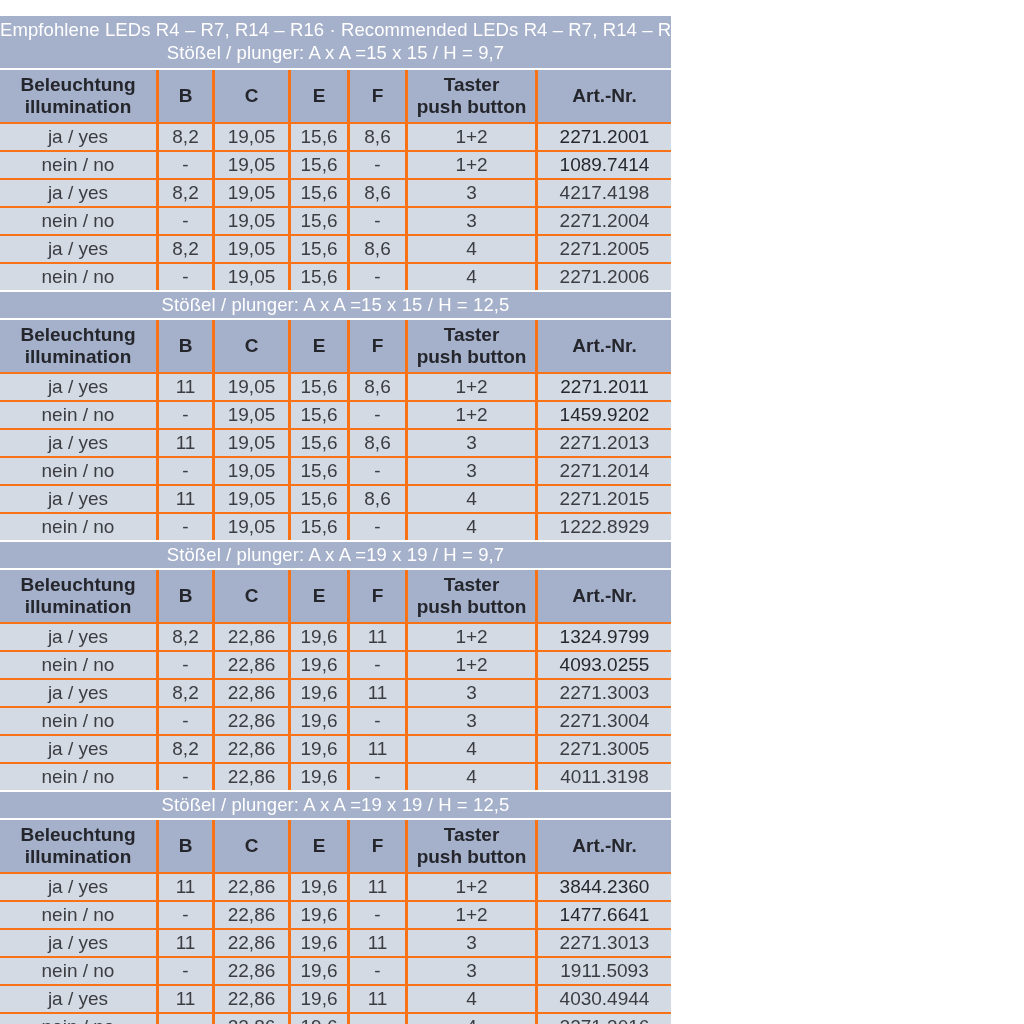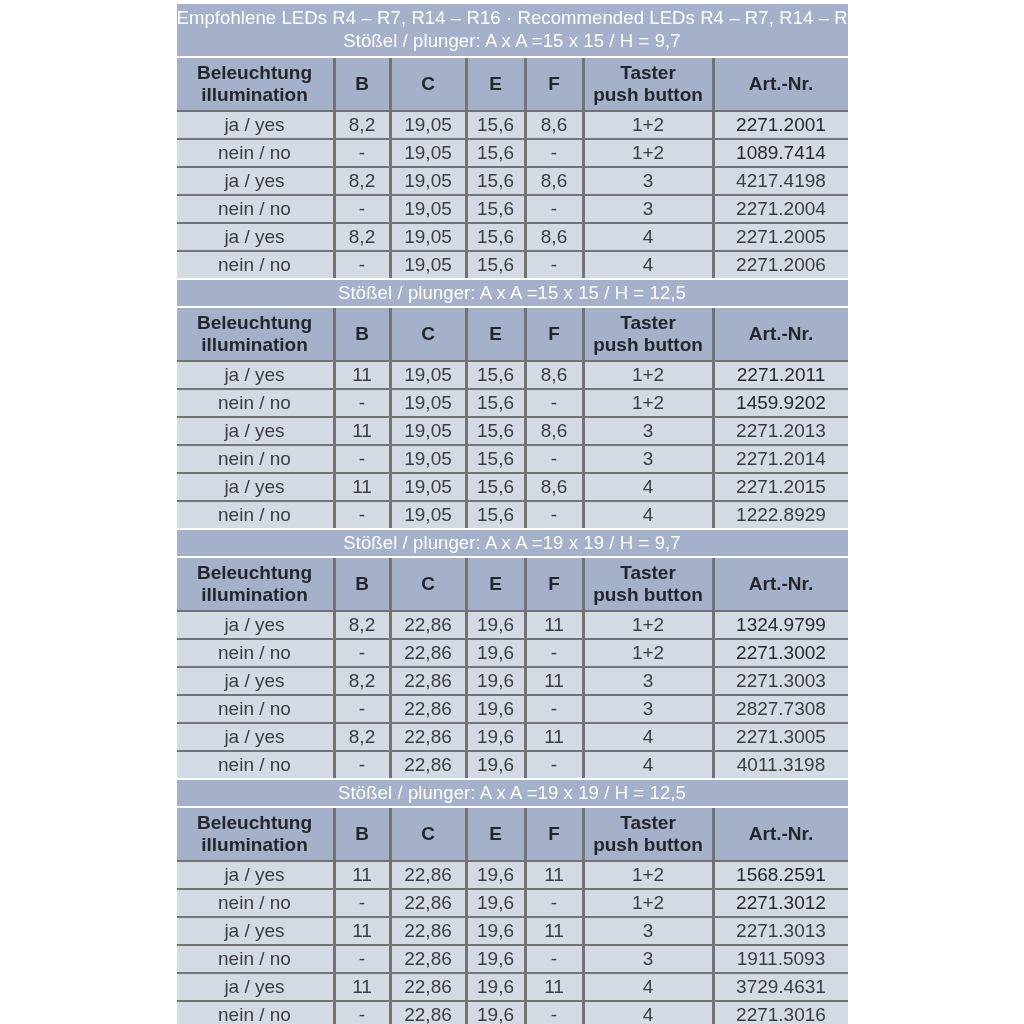--- a/index.html
+++ b/index.html
@@ -5,23 +5,22 @@
   * { box-sizing: border-box; }
   html, body {
     margin: 0; padding: 0;
     width: 1024px; height: 1024px;
     background: #ffffff;
     overflow: hidden;
     font-family: "Liberation Sans", sans-serif;
   }
   .page {
     width: 1024px; height: 1024px;
-    padding-top: 4px;
+    padding-top: 16px;
     display: flex;
-    justify-content: center;
     align-items: flex-start;
     background: #ffffff;
   }
   .catalog {
     width: 671px;
     display: flex;
     flex-direction: column;
     row-gap: 2px;
   }
   .band {
@@ -46,21 +45,21 @@
     justify-content: center;
     font-size: 18.5px;
     font-weight: 500;
     letter-spacing: 0.1px;
   }
   .grid {
     display: grid;
     grid-template-columns: 156px 53px 73px 56px 55px 127px 133px;
     column-gap: 3px;
     row-gap: 2px;
-    background: #737373;
+    background: #f97316;
   }
   .cell {
     display: flex;
     flex-direction: column;
     align-items: center;
     justify-content: center;
     text-align: center;
   }
   .hdr-cell {
     background: var(--band, #a5b0ca);
@@ -257,35 +256,35 @@
           <div class="cell data-cell">19,6</div>
           <div class="cell data-cell">11</div>
           <div class="cell data-cell">1+2</div>
           <div class="cell data-cell bold">1324.9799</div>
           <div class="cell data-cell">nein / no</div>
           <div class="cell data-cell">-</div>
           <div class="cell data-cell">22,86</div>
           <div class="cell data-cell">19,6</div>
           <div class="cell data-cell">-</div>
           <div class="cell data-cell">1+2</div>
-          <div class="cell data-cell bold">2271.3002</div>
+          <div class="cell data-cell bold">4093.0255</div>
           <div class="cell data-cell">ja / yes</div>
           <div class="cell data-cell">8,2</div>
           <div class="cell data-cell">22,86</div>
           <div class="cell data-cell">19,6</div>
           <div class="cell data-cell">11</div>
           <div class="cell data-cell">3</div>
           <div class="cell data-cell">2271.3003</div>
           <div class="cell data-cell">nein / no</div>
           <div class="cell data-cell">-</div>
           <div class="cell data-cell">22,86</div>
           <div class="cell data-cell">19,6</div>
           <div class="cell data-cell">-</div>
           <div class="cell data-cell">3</div>
-          <div class="cell data-cell">2827.7308</div>
+          <div class="cell data-cell">2271.3004</div>
           <div class="cell data-cell">ja / yes</div>
           <div class="cell data-cell">8,2</div>
           <div class="cell data-cell">22,86</div>
           <div class="cell data-cell">19,6</div>
           <div class="cell data-cell">11</div>
           <div class="cell data-cell">4</div>
           <div class="cell data-cell">2271.3005</div>
           <div class="cell data-cell">nein / no</div>
           <div class="cell data-cell">-</div>
           <div class="cell data-cell">22,86</div>
@@ -318,49 +317,49 @@
           </div>
           <div class="cell hdr-cell">
             <div>Art.-Nr.</div>
           </div>
           <div class="cell data-cell">ja / yes</div>
           <div class="cell data-cell">11</div>
           <div class="cell data-cell">22,86</div>
           <div class="cell data-cell">19,6</div>
           <div class="cell data-cell">11</div>
           <div class="cell data-cell">1+2</div>
-          <div class="cell data-cell bold">1568.2591</div>
-          <div class="cell data-cell">nein / no</div>
-          <div class="cell data-cell">-</div>
-          <div class="cell data-cell">22,86</div>
-          <div class="cell data-cell">19,6</div>
-          <div class="cell data-cell">-</div>
-          <div class="cell data-cell">1+2</div>
-          <div class="cell data-cell bold">2271.3012</div>
+          <div class="cell data-cell bold">3844.2360</div>
+          <div class="cell data-cell">nein / no</div>
+          <div class="cell data-cell">-</div>
+          <div class="cell data-cell">22,86</div>
+          <div class="cell data-cell">19,6</div>
+          <div class="cell data-cell">-</div>
+          <div class="cell data-cell">1+2</div>
+          <div class="cell data-cell bold">1477.6641</div>
           <div class="cell data-cell">ja / yes</div>
           <div class="cell data-cell">11</div>
           <div class="cell data-cell">22,86</div>
           <div class="cell data-cell">19,6</div>
           <div class="cell data-cell">11</div>
           <div class="cell data-cell">3</div>
           <div class="cell data-cell">2271.3013</div>
           <div class="cell data-cell">nein / no</div>
           <div class="cell data-cell">-</div>
           <div class="cell data-cell">22,86</div>
           <div class="cell data-cell">19,6</div>
           <div class="cell data-cell">-</div>
           <div class="cell data-cell">3</div>
           <div class="cell data-cell">1911.5093</div>
           <div class="cell data-cell">ja / yes</div>
           <div class="cell data-cell">11</div>
           <div class="cell data-cell">22,86</div>
           <div class="cell data-cell">19,6</div>
           <div class="cell data-cell">11</div>
           <div class="cell data-cell">4</div>
-          <div class="cell data-cell">3729.4631</div>
+          <div class="cell data-cell">4030.4944</div>
           <div class="cell data-cell">nein / no</div>
           <div class="cell data-cell">-</div>
           <div class="cell data-cell">22,86</div>
           <div class="cell data-cell">19,6</div>
           <div class="cell data-cell">-</div>
           <div class="cell data-cell">4</div>
           <div class="cell data-cell">2271.3016</div>
         </div>
       </div>
   </div>

